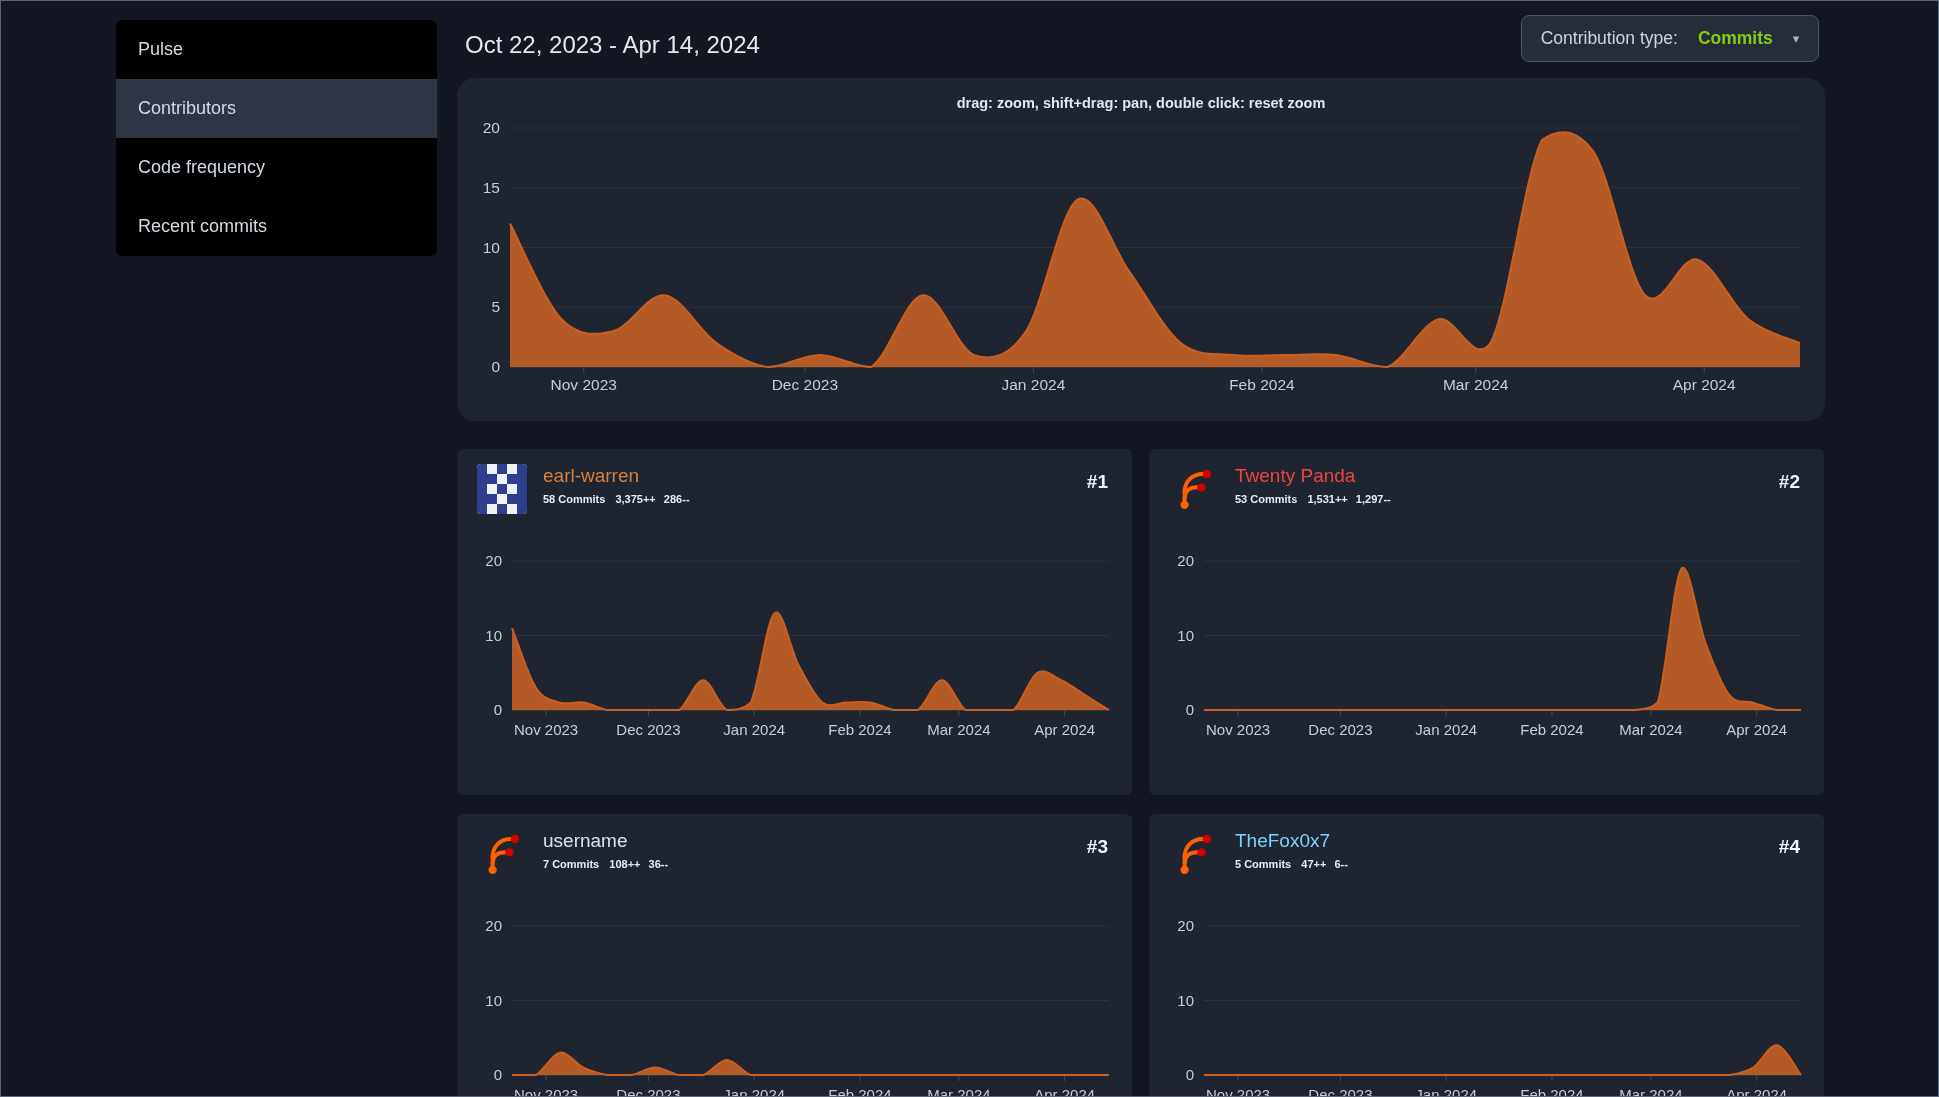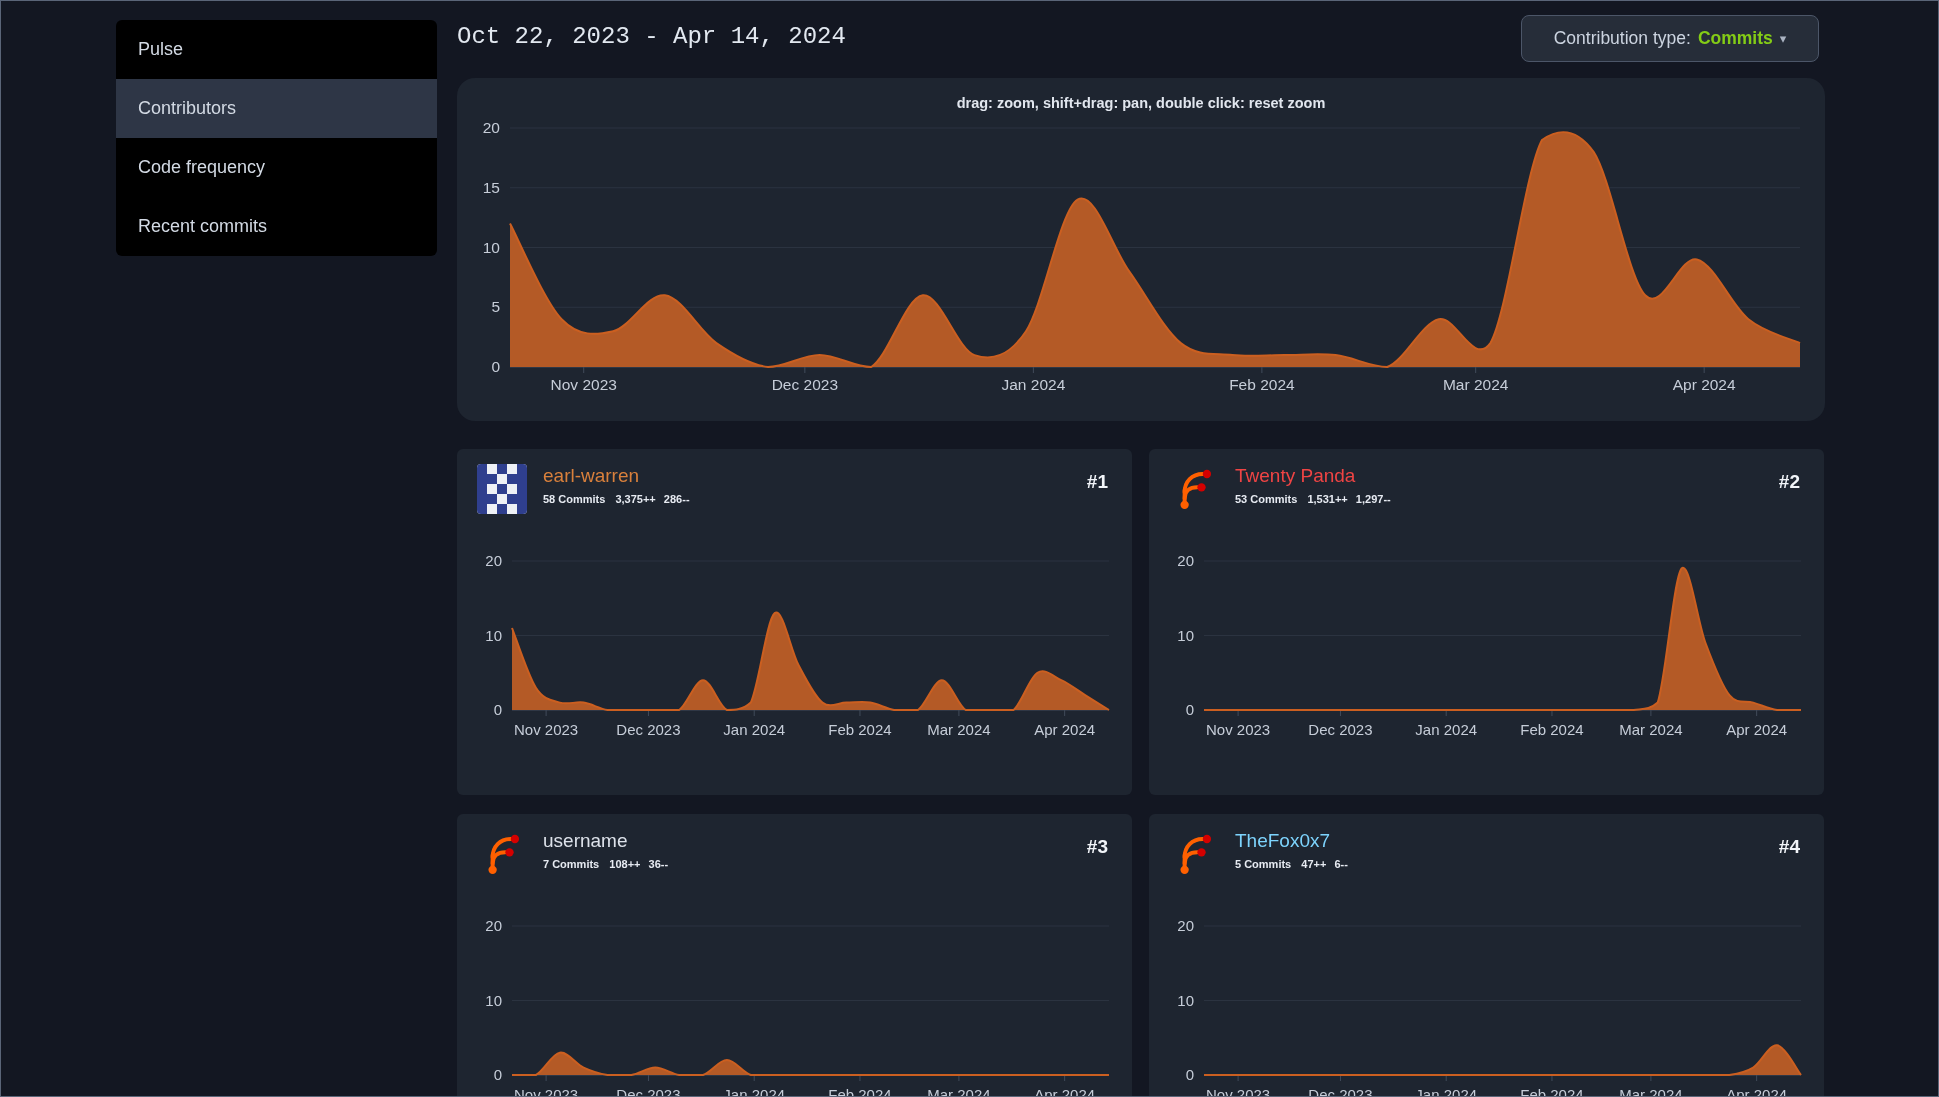--- a/index.html
+++ b/index.html
@@ -8,21 +8,21 @@
 
   
   .sidebar{position:absolute;left:115px;top:19px;width:321px;background:#000000;border-radius:6px;overflow:hidden;}
   .side-item{height:59px;display:flex;align-items:center;padding-left:22px;font-size:18px;color:#d3dae4;cursor:pointer;}
   .side-item.active{background:#2e3646;}
 
   
   .page-title{position:absolute;left:456px;top:22px;font-size:24px;color:#e2e8f0;}
   .type-btn{position:absolute;left:1520px;top:14px;width:298px;height:47px;box-sizing:border-box;
             background:#262d39;border:1px solid #4c5668;border-radius:8px;display:flex;align-items:center;
-            justify-content:center;gap:7px;font-size:17.5px;color:#ccd4e0;cursor:pointer;}
+            justify-content:center;gap:20px;font-size:17.5px;color:#ccd4e0;cursor:pointer;}
   .type-btn .val{color:#84cc16;font-weight:700;}
   .caret{font-size:13px;color:#aab3c2;}
 
   
   .panel{position:absolute;left:456px;top:77px;width:1368px;height:343px;background:#1e2530;border-radius:18px;}
   .hint{position:absolute;top:17px;left:0;width:100%;text-align:center;font-size:14.5px;font-weight:700;color:#e1e6ee;}
   .main-chart{position:absolute;left:0;top:40px;}
 
   
   .cards{position:absolute;left:456px;top:448px;width:1369px;display:flex;flex-wrap:wrap;gap:19px 17px;}
@@ -44,21 +44,21 @@
 
 <div class="page">
 
   <nav class="sidebar">
     <div class="side-item">Pulse</div>
     <div class="side-item active">Contributors</div>
     <div class="side-item">Code frequency</div>
     <div class="side-item">Recent commits</div>
   </nav>
 
-  <h1 class="page-title" style="margin:0;font-weight:400;font-family:Liberation Mono, monospace;">Oct 22, 2023 - Apr 14, 2024</h1>
+  <h1 class="page-title" style="margin:8px;font-weight:400;">Oct 22, 2023 - Apr 14, 2024</h1>
 
   <button class="type-btn">
     <span>Contribution type:</span>
     <span class="val">Commits</span>
     <span class="caret">▾</span>
   </button>
 
   <section class="panel">
     <div class="hint">drag: zoom, shift+drag: pan, double click: reset zoom</div>
     <svg class="main-chart" width="1368" height="300" viewBox="0 0 1368 300">

